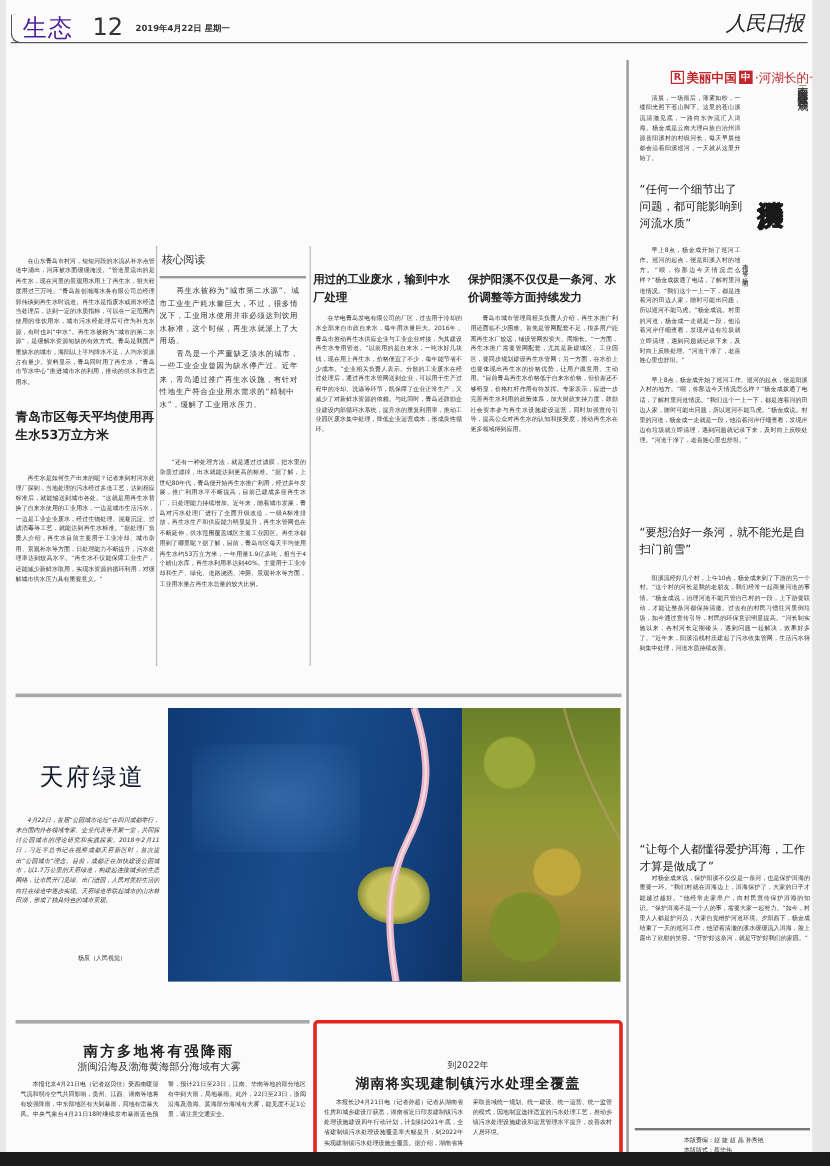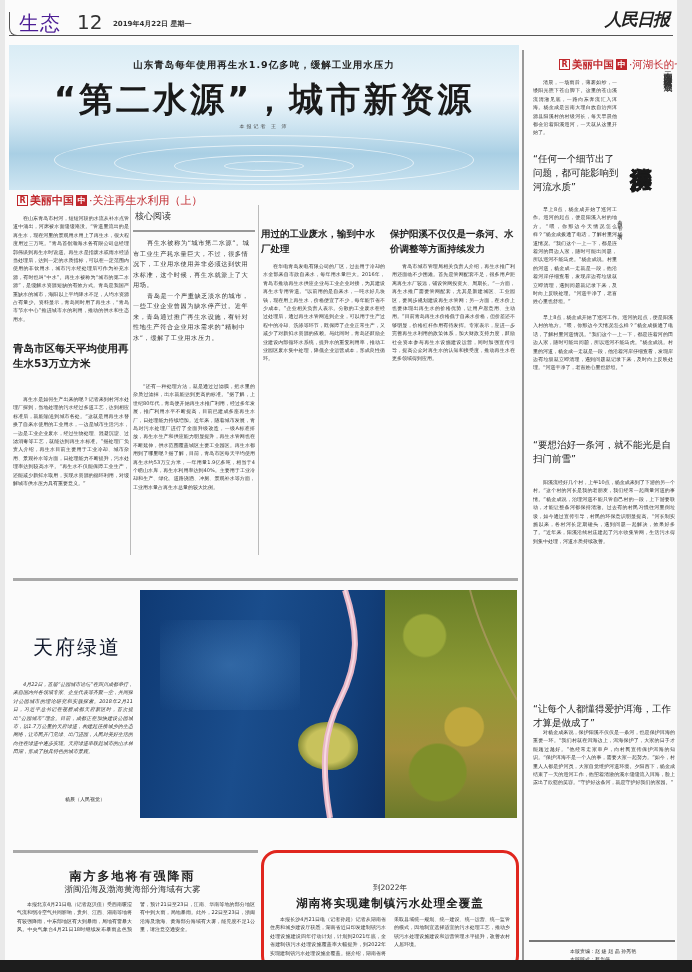--- a/index.html
+++ b/index.html
@@ -8,21 +8,21 @@
   .page { position: absolute; left: 5px; top: 0; width: 672px; height: 960px; background: #fbfbfb; }
   .bottom-bar { position: absolute; left: 0; top: 960px; width: 692px; height: 12px; background: #1d1d1d; }
   .right-gutter { position: absolute; left: 677px; top: 0; width: 15px; height: 960px; background: #e6e6e6; }
 
   
   .masthead { position: absolute; left: 4px; top: 8px; width: 664px; height: 28px; border-bottom: 1.5px solid #555; }
   .masthead .hook { position: absolute; left: 0; top: 4px; width: 8px; height: 24px; border-left: 1.5px solid #555; border-bottom: 1.5px solid #555; border-bottom-left-radius: 8px; }
   .section-name { position: absolute; left: 10px; top: 2px; font-size: 20px; color: #4c1d95; letter-spacing: 1px; }
   .page-num { position: absolute; left: 68px; top: 2px; font-size: 20px; color: #333; }
   .issue-date { position: absolute; left: 104px; top: 11px; font-size: 7px; color: #333; font-weight: bold; }
-  .paper-logo { position: absolute; right: 4px; top: 0; font-family: "DejaVu Serif", serif; font-style: italic; font-size: 17px; font-weight: bold; color: #222; letter-spacing: -1px; }
+  .paper-logo { position: absolute; right: 4px; top: 0; font-family: "DejaVu Serif", serif; font-style: italic; font-size: 17px; font-weight: normal; color: #222; letter-spacing: -1px; }
 
   
   .banner { position: absolute; left: 4px; top: 45px; width: 510px; height: 145px;
     background: linear-gradient(180deg, #d9ecf5 0%, #eef6fb 35%, #cfe5f1 55%, #a9cfe4 75%, #cfe6f2 100%); overflow: hidden; }
   .banner .ripple { position: absolute; left: 50%; border: 1px solid rgba(255,255,255,0.65); border-radius: 50%; transform: translateX(-50%); }
   .kicker { position: absolute; left: 0; width: 100%; top: 14px; text-align: center; font-size: 9.5px; font-weight: bold; color: #222; letter-spacing: 1px; }
   .headline { position: absolute; left: 0; width: 100%; top: 32px; text-align: center; font-size: 34px; font-weight: bold; color: #1a1a1a; letter-spacing: 3px; }
   .byline { position: absolute; left: 0; width: 100%; top: 78px; text-align: center; font-size: 5px; color: #444; letter-spacing: 2px; }
   .series-tag { position: absolute; left: 12px; top: 130px; font-size: 11px; color: #c0282d; font-weight: bold; }
   .series-tag .sub { font-weight: normal; }
@@ -57,50 +57,38 @@
     background: linear-gradient(100deg, #0f3a74 0%, #1a4d8c 30%, #123f7a 55%, #0e2f63 70%, #556b2a 72%, #7b8a2c 82%, #a39a3c 92%, #6e7a2e 100%); }
   .photo .glow { position: absolute; left: 20px; top: 30px; width: 140px; height: 90px; background: radial-gradient(ellipse at center, rgba(80,140,200,0.45), rgba(0,0,0,0)); }
   .photo .forest { position: absolute; left: 245px; top: 0; width: 132px; height: 228px;
     background: radial-gradient(circle at 30% 20%, #9aa83a 0 10%, transparent 11%), radial-gradient(circle at 60% 60%, #c0a83e 0 12%, transparent 13%), radial-gradient(circle at 40% 80%, #7f8f2a 0 14%, transparent 15%), linear-gradient(180deg, #6a7f28, #8d9a34 40%, #a48f3c 70%, #6b7a2a); }
   .photo .island { position: absolute; left: 158px; top: 132px; width: 60px; height: 48px; border-radius: 50% 50% 45% 55%; background: radial-gradient(ellipse, #c8c25c 0 50%, #8a8f3a 70%, #5f7a4a 100%); }
   .photo svg { position: absolute; left: 0; top: 0; }
 
   
   .south-title { position: absolute; left: 0; width: 255px; top: 868px; text-align: center; font-size: 12px; font-weight: bold; color: #222; letter-spacing: 2px; }
   .south-sub { position: absolute; left: 0; width: 255px; top: 884px; text-align: center; font-size: 8.5px; color: #333; }
-  .hunan-box { position: absolute; left: 256px; top: 850px; width: 258px; height: 122px; border: 3px solid #e0261e; border-radius: 16px; background: #fbfbfb; }
+  .hunan-box { position: absolute; left: 256px; top: 850px; width: 258px; height: 122px; border: 3px solid #e0261e; border-radius: 4px; background: #fbfbfb; }
   .hunan-kicker { position: absolute; left: 0; width: 100%; top: 30px; text-align: center; font-size: 7.5px; color: #333; }
   .hunan-title { position: absolute; left: 0; width: 100%; top: 43px; text-align: center; font-size: 11.5px; font-weight: bold; color: #222; letter-spacing: 1px; }
   .editor-credit { position: absolute; left: 565px; top: 947px; font-size: 5px; line-height: 8px; color: #333; }
 </style>
 </head>
 <body>
 
 <div class="page">
 
   <div class="masthead">
     <div class="hook"></div>
     <span class="section-name">生态</span>
     <span class="page-num">12</span>
     <span class="issue-date">2019年4月22日 星期一</span>
     <span class="paper-logo">人民日报</span>
   </div>
 
-  <div class="banner">
-    <div class="ripple" style="top:90px;width:420px;height:50px;"></div>
-    <div class="ripple" style="top:100px;width:300px;height:36px;"></div>
-    <div class="ripple" style="top:110px;width:180px;height:22px;"></div>
-    <div class="ripple" style="top:116px;width:80px;height:10px;"></div>
-    <div class="kicker">山东青岛每年使用再生水1.9亿多吨，缓解工业用水压力</div>
-    <div class="headline">“第二水源”，城市新资源</div>
-    <div class="byline">本报记者 王 沛</div>
-  </div>
-  <div class="series-tag" style="top:193px;">
-    <span class="rbox">R</span><span>美丽中国</span><span class="rbox filled" style="margin-left:2px;">中</span><span class="sub">·关注再生水利用（上）</span>
-  </div>
 
   <div class="col" style="left:8px;top:214px;width:116px;height:128px;">
     <p>在山东青岛市村河，短短河段的水流从补水点管道中涌出，河床被水面缓缓淹没。“管道里流出的是再生水，现在河里的景观用水用上了再生水，很大程度用过三万吨。”青岛首创瀚海水务有限公司总经理郭伟谈到再生水时说道。再生水是指废水或雨水经适当处理后，达到一定的水质指标，可以在一定范围内使用的非饮用水，城市污水经处理后可作为补充水源，有时也叫“中水”。再生水被称为“城市的第二水源”，是缓解水资源短缺的有效方式。青岛是我国严重缺水的城市，海阳以上平均降水不足，人均水资源占有量少。资料显示，青岛同时用了再生水，“青岛市节水中心”推进城市水的利用，推动的供水和生态用水。</p>
   </div>
   <div class="sub-head right" style="left:8px;top:341px;width:116px;">青岛市区每天平均使用再生水53万立方米</div>
   <div class="col" style="left:8px;top:395px;width:116px;height:160px;">
     <p>再生水是如何生产出来的呢？记者来到村河水处理厂探到，当地处理的污水经过多道工艺，达到相应标准后，就能输送到城市各处。“这就是用再生水替换了自来水使用的工业用水，一边是城市生活污水，一边是工业企业废水，经过生物处理、混凝沉淀、过滤消毒等工艺，就能达到再生水标准。”据处理厂负责人介绍，再生水目前主要用于工业冷却、城市杂用、景观补水等方面，日处理能力不断提升，污水处理率达到较高水平。“再生水不仅能保障工业生产，还能减少新鲜水取用，实现水资源的循环利用，对缓解城市供水压力具有重要意义。”</p>
   </div>
 
   <div class="vrule" style="left:125px;top:205px;height:350px;"></div>

